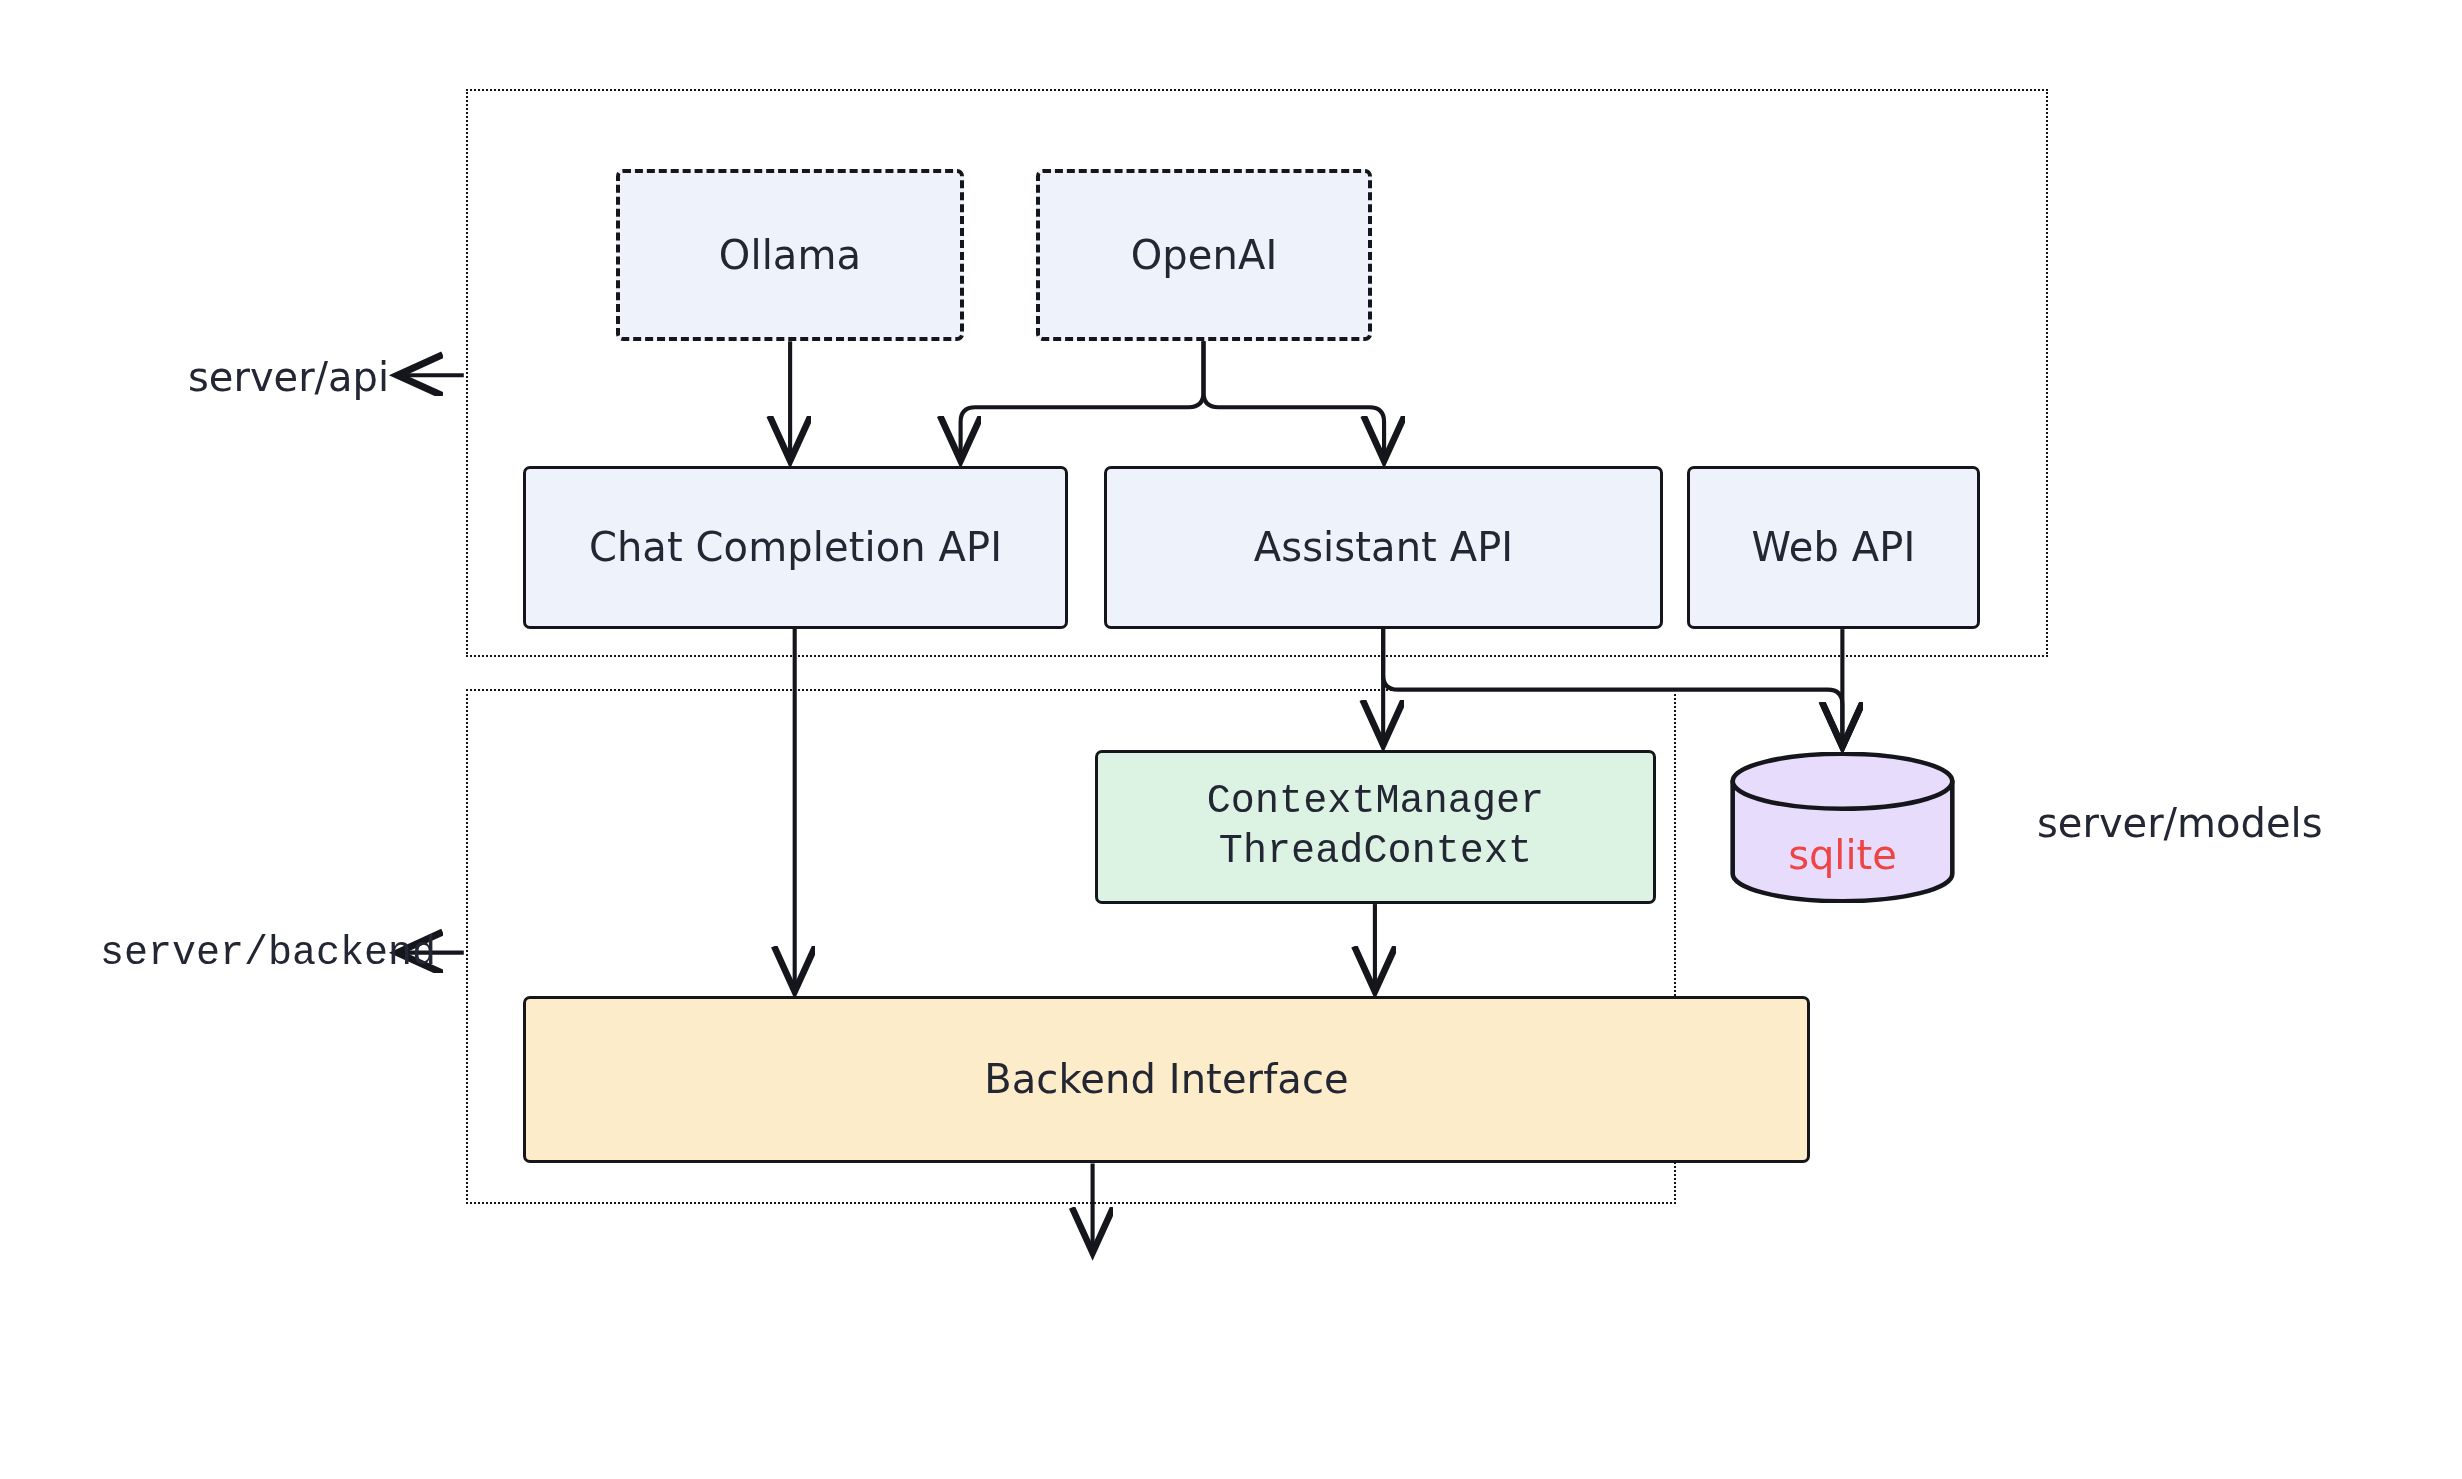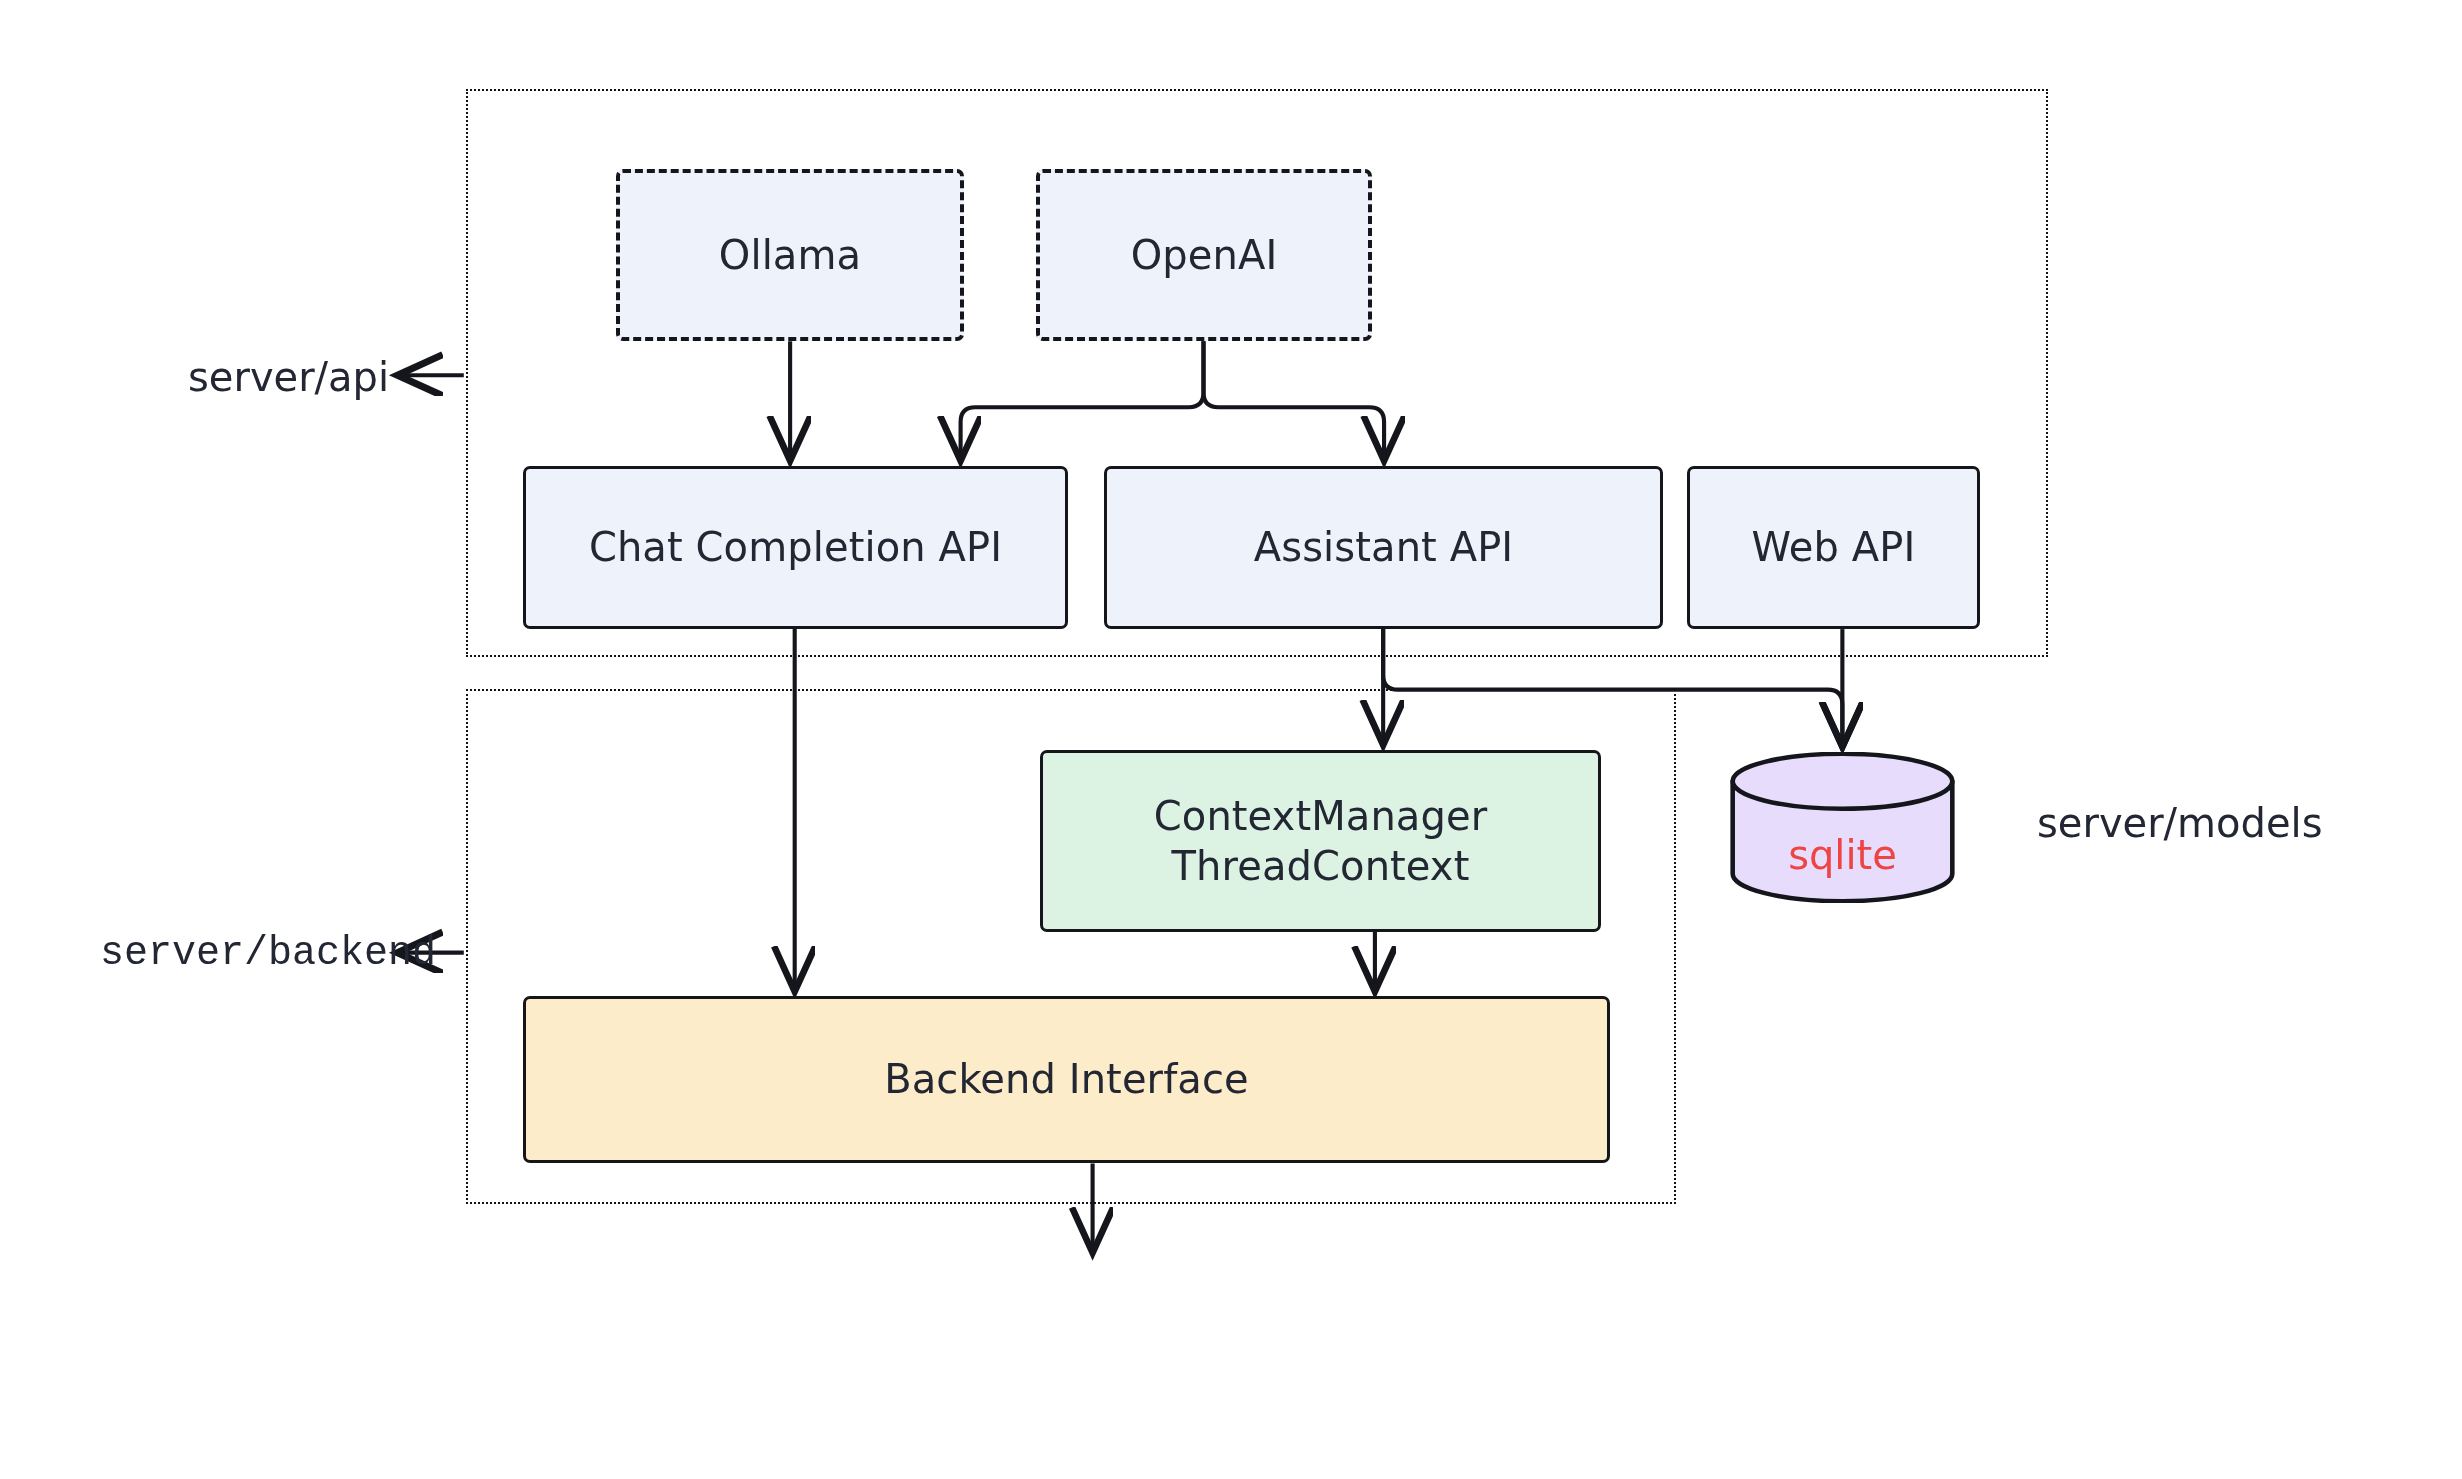--- a/index.html
+++ b/index.html
@@ -59,22 +59,22 @@
   }
   .node.dashed { border-style: dashed; border-width: 4.6px; }
   .node.green  { background: #dcf2e3; }
   .node.cream  { background: #fdecc9; }
 
   #node-ollama   { left: 616px;  top: 169px; width: 348px;  height: 172px; }
   #node-openai   { left: 1036px; top: 169px; width: 336px;  height: 172px; }
   #node-chat     { left: 523px;  top: 466px; width: 545px;  height: 163px; }
   #node-assistant{ left: 1104px; top: 466px; width: 559px;  height: 163px; }
   #node-webapi   { left: 1687px; top: 466px; width: 293px;  height: 163px; text-align: right; }
-  #node-context  { left: 1040px; top: 750px; width: 561px;  height: 182px; }
-  #node-backend  { left: 523px;  top: 996px; width: 1087px; height: 167px; text-align: right; }
+  #node-context  { left: 1095px; top: 750px; width: 561px;  height: 154px; font-family: Liberation Mono, monospace; }
+  #node-backend  { left: 523px;  top: 996px; width: 1287px; height: 167px; text-align: right; }
   #node-inference{ left: 523px;  top: 1258px; width: 1140px; height: 163px; }
 
   .node .stack { display: flex; flex-direction: column; }
 
   
   #node-sqlite {
     position: absolute;
     left: 1728px;
     top: 752px;
     width: 229px;

